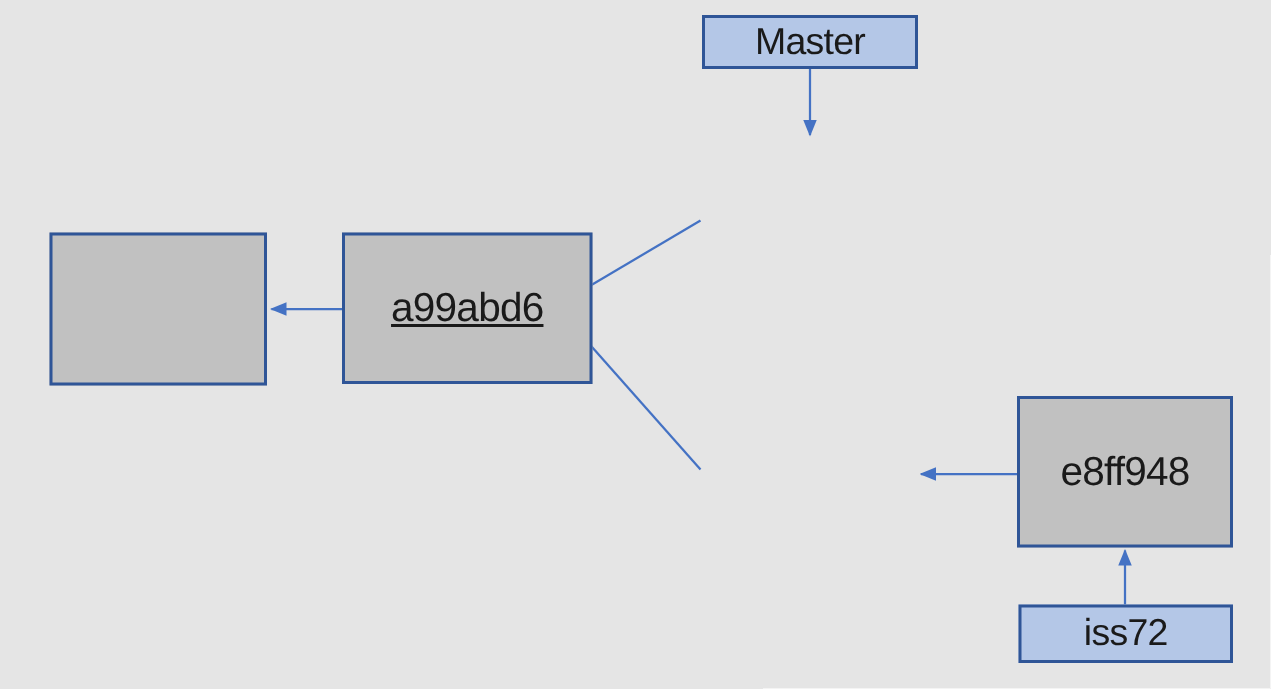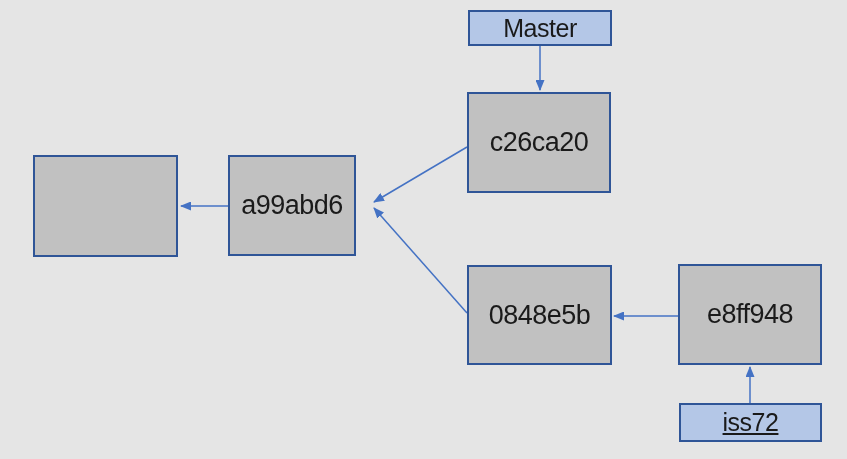--- a/index.html
+++ b/index.html
@@ -45,25 +45,25 @@
     font-size: 27px;
   }
   .node.branch {
     background: var(--branch-fill, #b4c7e7);
     border: 2px solid var(--border, #2f5597);
     font-size: 25px;
   }
   
   .n-master { left: 468px; top: 10px;  width: 144px; height: 36px; }
   .n-c26    { left: 467px; top: 92px;  width: 144px; height: 101px; }
-  .n-a99    { left: 228px; top: 155px; width: 128px; height: 101px; }
+  .n-a99    { left: 228px; top: 155px; width: 167px; height: 101px; text-decoration: underline; }
   .n-root   { left: 33px;  top: 155px; width: 145px; height: 102px; }
   .n-084    { left: 467px; top: 265px; width: 145px; height: 100px; }
   .n-e8f    { left: 678px; top: 264px; width: 144px; height: 101px; text-align: right; }
-  .n-iss    { left: 679px; top: 403px; width: 143px; height: 39px; text-decoration: underline; }
+  .n-iss    { left: 679px; top: 403px; width: 143px; height: 39px; }
 </style>
 </head>
 <body>
 
 <div class="canvas">
 
   <svg class="edges-layer" viewBox="0 0 847 459" xmlns="http://www.w3.org/2000/svg">
     <defs>
       <marker id="ah" markerWidth="11" markerHeight="9" refX="10" refY="4.5" orient="auto" markerUnits="userSpaceOnUse">
         <path d="M0,0 L11,4.5 L0,9 z"></path>
@@ -74,35 +74,29 @@
     <line x1="228" y1="206" x2="181" y2="206" marker-end="url(#ah)"></line>
     <line x1="467" y1="313" x2="374" y2="208" marker-end="url(#ah)"></line>
     <line x1="678" y1="316" x2="614" y2="316" marker-end="url(#ah)"></line>
     <line x1="750" y1="403" x2="750" y2="367" marker-end="url(#ah)"></line>
   </svg>
 
   <div class="node branch n-master">
     <span>Master</span>
   </div>
 
-  <div class="node commit n-c26">
-    <span>c26ca20</span>
-  </div>
 
   <div class="node commit n-a99">
     <span>a99abd6</span>
   </div>
 
   <div class="node commit n-root">
     <span></span>
   </div>
 
-  <div class="node commit n-084">
-    <span>0848e5b</span>
-  </div>
 
   <div class="node commit n-e8f">
     <span>e8ff948</span>
   </div>
 
   <div class="node branch n-iss">
     <span>iss72</span>
   </div>
 
 </div>

